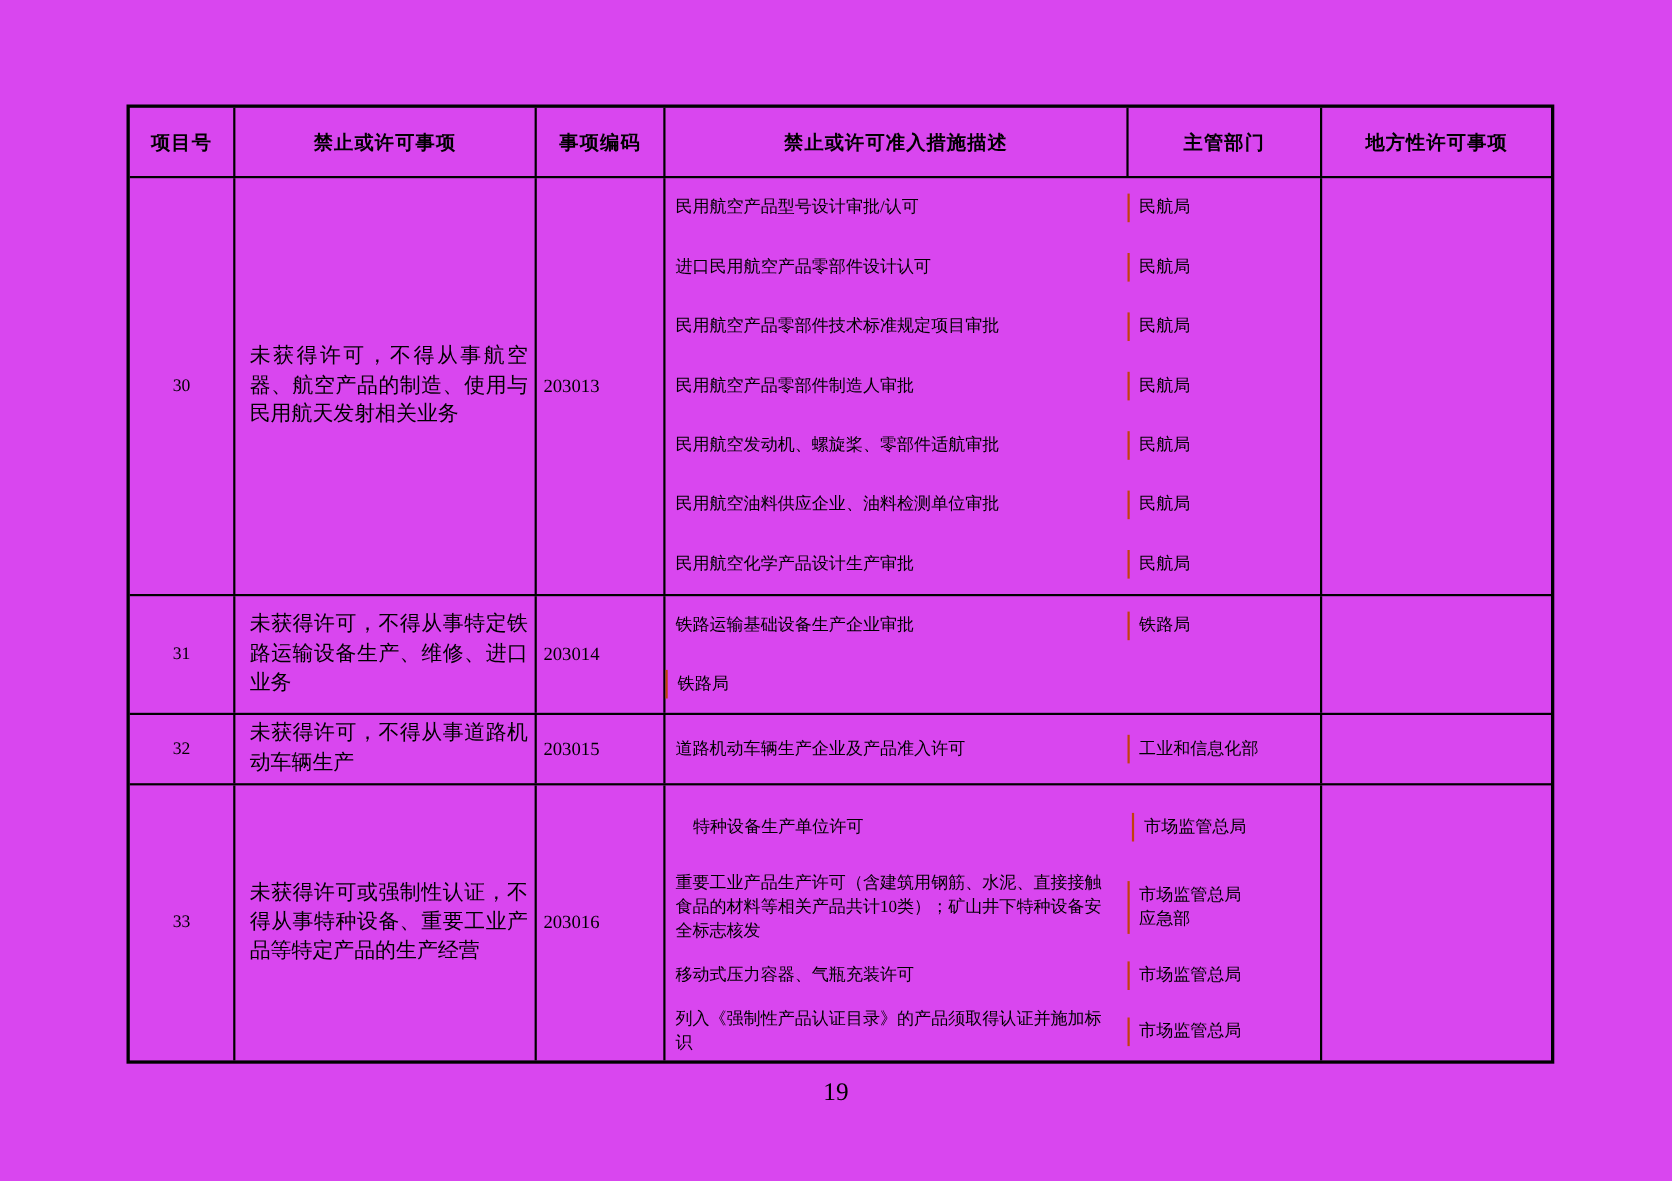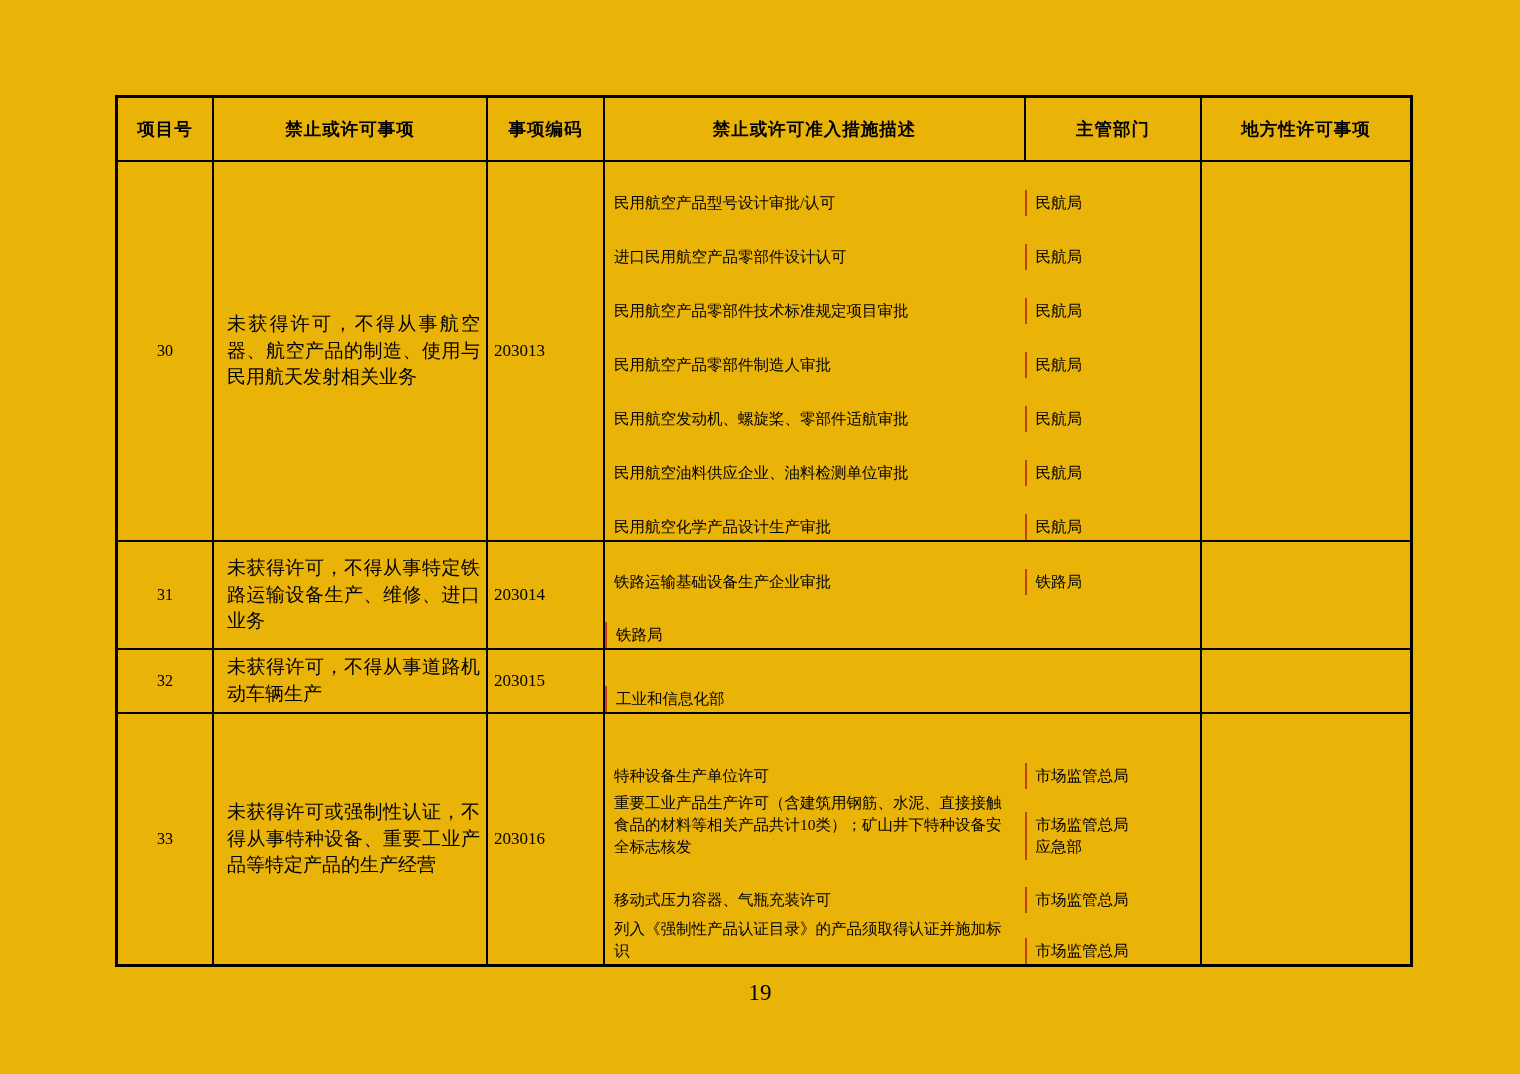--- a/index.html
+++ b/index.html
@@ -6,21 +6,21 @@
     margin: 0;
     padding: 0;
     background: #ffffff;
     font-family: "Liberation Serif", "DejaVu Serif", serif;
     color: #000000;
   }
   .page {
     position: relative;
     width: 1520px;
     height: 1074px;
-    background: #eab308;
+    background: #d946ef;
     overflow: hidden;
   }
   .doc-table {
     position: absolute;
     left: 115px;
     top: 95px;
     width: 1292px;
     border: 3px solid #000000;
     box-sizing: content-box;
   }
@@ -69,21 +69,21 @@
     box-sizing: border-box;
   }
   .code {
     font-size: 17px;
     padding-left: 6px;
   }
   .mrow {
     flex: 1 1 0;
     display: flex;
     flex-direction: row;
-    align-items: flex-end;
+    align-items: center;
     min-height: 0;
   }
   .mdesc {
     width: 421px;
     box-sizing: border-box;
     font-size: 15.5px;
     line-height: 1.42;
     padding: 2px 10px 2px 9px;
     display: flex;
     align-items: center;
@@ -98,21 +98,21 @@
     display: flex;
     align-items: center;
     white-space: pre-line;
   }
   
   .r30 { height: 380px; }
   .r31 { height: 108px; }
   .r32 { height: 64px; }
   .r33 { height: 250px; }
   
-  .r33 .mrow:nth-child(1) { flex-grow: 1.20; }
+  .r33 .mrow:nth-child(1) { flex-grow: 1.20; margin-left: 16px; }
   .r33 .mrow:nth-child(2) { flex-grow: 1.14; }
   .r33 .mrow:nth-child(3) { flex-grow: 0.84; }
   .r33 .mrow:nth-child(4) { flex-grow: 0.82; }
 
   .page-number {
     position: absolute;
     left: 0;
     top: 980px;
     width: 100%;
     text-align: center;
@@ -193,20 +193,21 @@
     </div>
 
     <div class="trow r32">
       <div class="cell c1 item-no">32</div>
       <div class="cell c2">
         <div class="matter">未获得许可，不得从事道路机动车辆生产</div>
       </div>
       <div class="cell c3 code">203015</div>
       <div class="cell c45">
         <div class="mrow">
+          <div class="mdesc">道路机动车辆生产企业及产品准入许可</div>
           <div class="mdept">工业和信息化部</div>
         </div>
       </div>
       <div class="cell c6"></div>
     </div>
 
     <div class="trow r33">
       <div class="cell c1 item-no">33</div>
       <div class="cell c2">
         <div class="matter">未获得许可或强制性认证，不得从事特种设备、重要工业产品等特定产品的生产经营</div>

